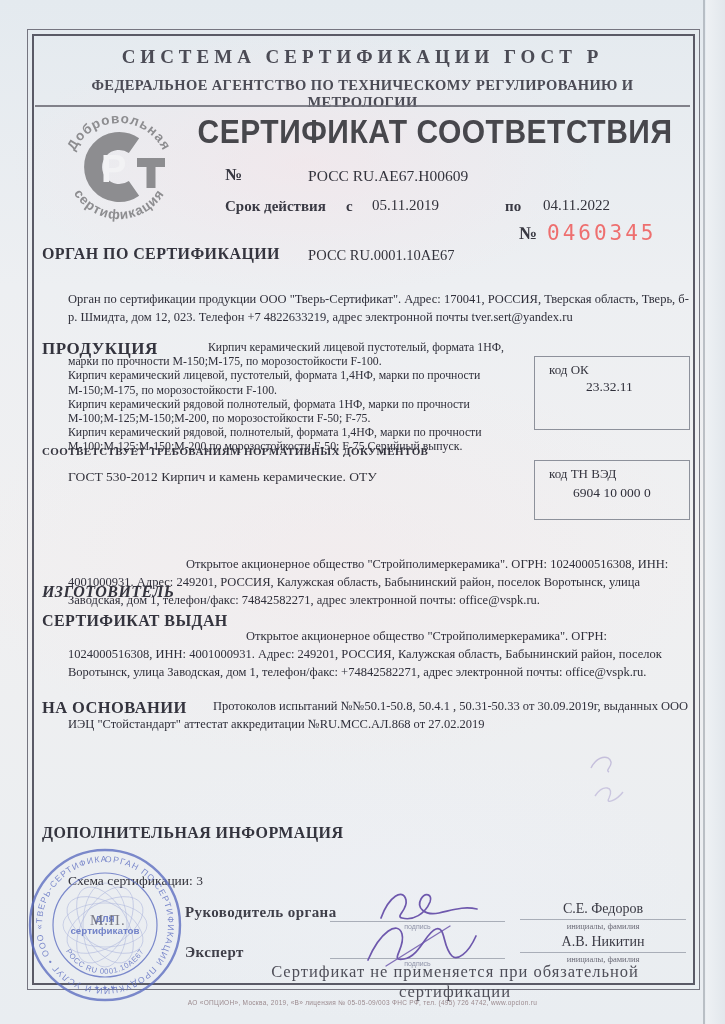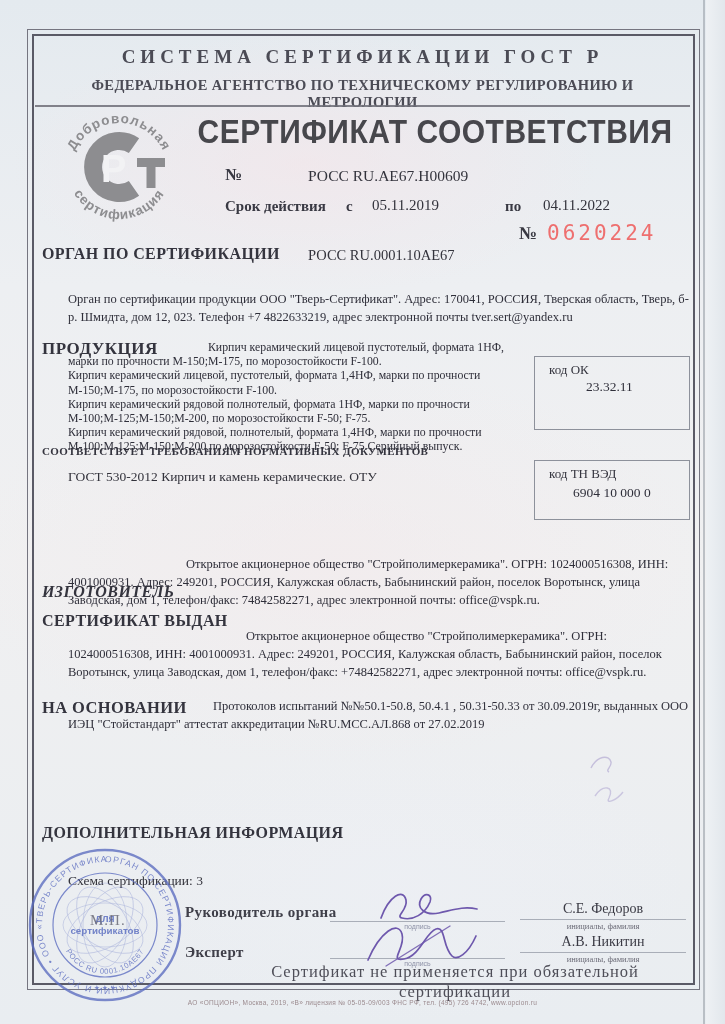--- a/index.html
+++ b/index.html
@@ -79,21 +79,21 @@
   <span class="abs ser lab" style="left:225px;top:165px;font-size:17px;">№</span>
   <span class="abs ser" style="left:308px;top:167px;font-size:15.5px;">РОСС RU.AE67.H00609</span>
 
   <span class="abs ser lab" style="left:225px;top:198px;font-size:15px;">Срок действия</span>
   <span class="abs ser lab" style="left:346px;top:198px;font-size:15px;">с</span>
   <span class="abs ser" style="left:372px;top:197px;font-size:15px;">05.11.2019</span>
   <span class="abs ser lab" style="left:505px;top:198px;font-size:15px;">по</span>
   <span class="abs ser" style="left:543px;top:197px;font-size:15px;">04.11.2022</span>
 
   <span class="abs ser lab" style="left:519px;top:223px;font-size:18px;">№</span>
-  <span class="abs red-num" style="left:547px;top:221px;">0620224</span>
+  <span class="abs red-num" style="left:547px;top:221px;">0460345</span>
 
   <span class="abs ser h-section" style="left:42px;top:245px;">ОРГАН ПО СЕРТИФИКАЦИИ</span>
   <span class="abs ser" style="left:308px;top:247px;font-size:14.5px;">РОСС RU.0001.10АЕ67</span>
   <div class="abs ser txt" style="left:68px;top:291px;width:624px;">Орган по сертификации продукции ООО "Тверь-Сертификат". Адрес: 170041, РОССИЯ, Тверская область, Тверь, б-р. Шмидта, дом 12, 023. Телефон +7 4822633219, адрес электронной почты tver.sert@yandex.ru</div>
 
   <span class="abs ser" style="left:42px;top:339px;font-size:17px;font-weight:bold;letter-spacing:.5px;color:#34343e;">ПРОДУКЦИЯ</span>
   <div class="abs ser prod-txt" style="left:68px;top:340px;width:466px;">
     <p style="text-indent:140px;">Кирпич керамический лицевой пустотелый, формата 1НФ, марки по прочности М-150;М-175, по морозостойкости F-100.</p>
     <p>Кирпич керамический лицевой, пустотелый, формата 1,4НФ, марки по прочности М-150;М-175, по морозостойкости F-100.</p>
     <p>Кирпич керамический рядовой полнотелый, формата 1НФ, марки по прочности М-100;М-125;М-150;М-200, по морозостойкости F-50; F-75.</p>

